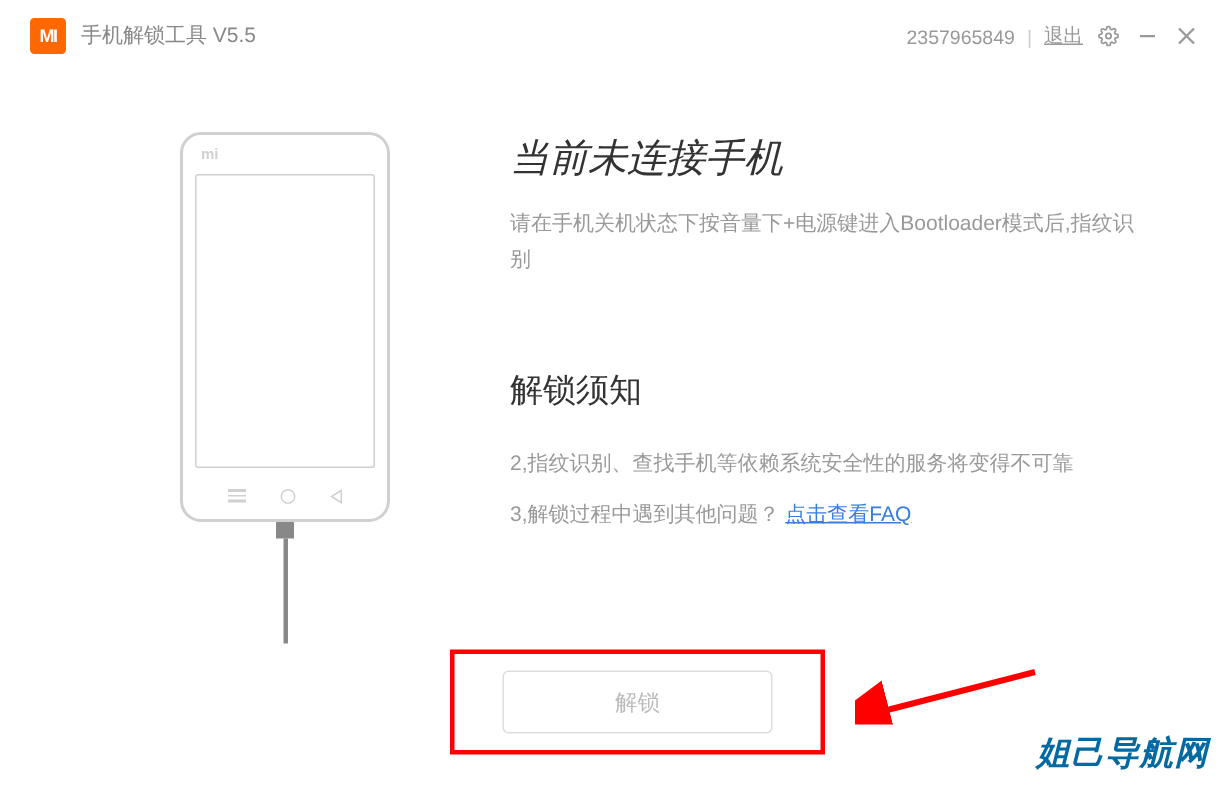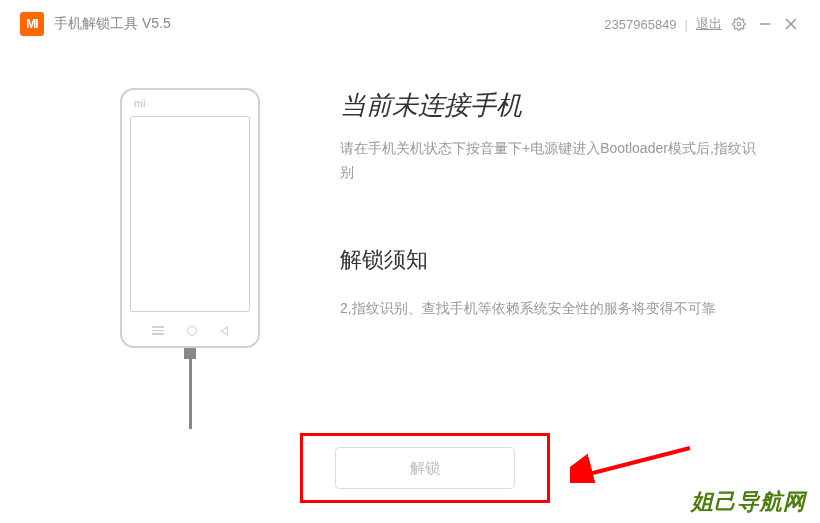--- a/index.html
+++ b/index.html
@@ -188,21 +188,21 @@
       width: 130px;
       height: 40px;
     }
     .watermark {
       position: absolute;
       bottom: 6px;
       right: 14px;
       font-size: 22px;
       font-weight: bold;
       font-style: italic;
-      color: #4d7c0f;
+      color: #0369a1;
       letter-spacing: 1px;
     }
   </style>
 </head>
 <body>
 
 <div class="titlebar">
   <div class="logo">
     <span class="logo-text">MI</span>
   </div>
@@ -249,20 +249,24 @@
     <div class="cable"></div>
     <div class="cable-line"></div>
   </div>
 
   <div class="text-col">
     <div class="hd1">当前未连接手机</div>
     <div class="sub">请在手机关机状态下按音量下+电源键进入Bootloader模式后,指纹识别</div>
 
     <div class="hd2">解锁须知</div>
     <div class="notice-item">2,指纹识别、查找手机等依赖系统安全性的服务将变得不可靠</div>
+    <div class="notice-item">
+      <span>3,解锁过程中遇到其他问题？</span>
+      <span class="faq-link">点击查看FAQ</span>
+    </div>
   </div>
 </div>
 
 <div class="action-area">
   <div class="unlock-btn">解锁</div>
 </div>
 
 <svg class="arrow" viewBox="0 0 130 40">
   <defs>
     <marker id="ah" markerWidth="12" markerHeight="10" refX="2" refY="5" orient="auto">

